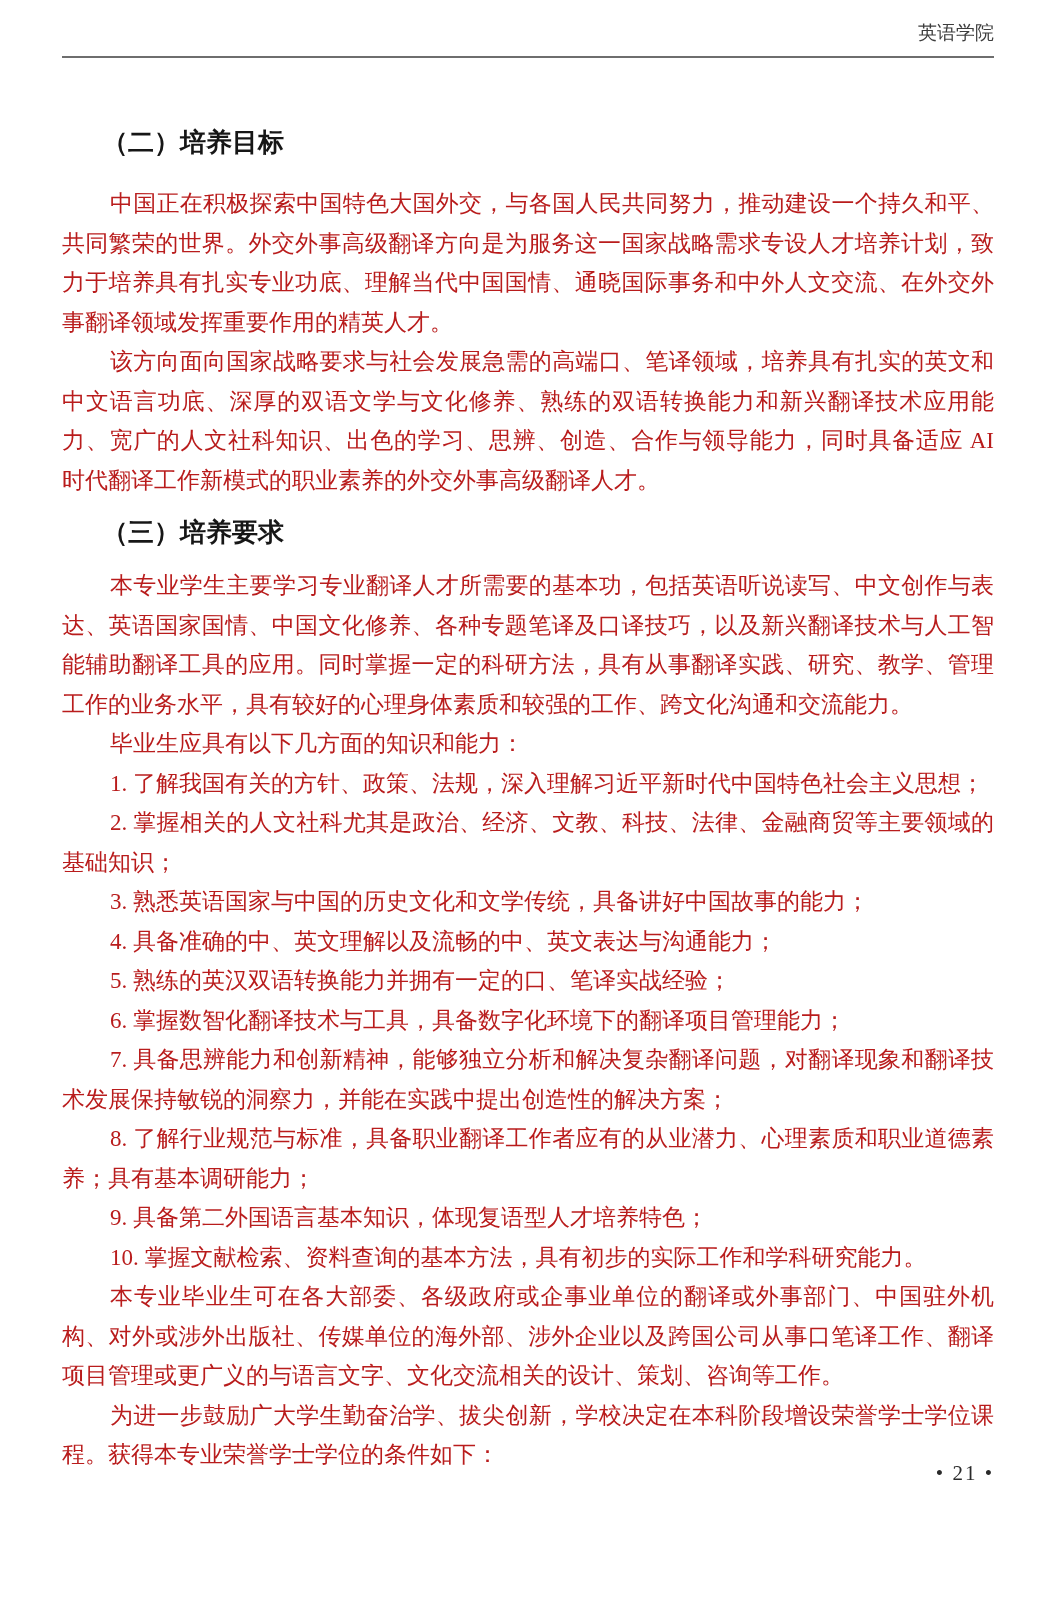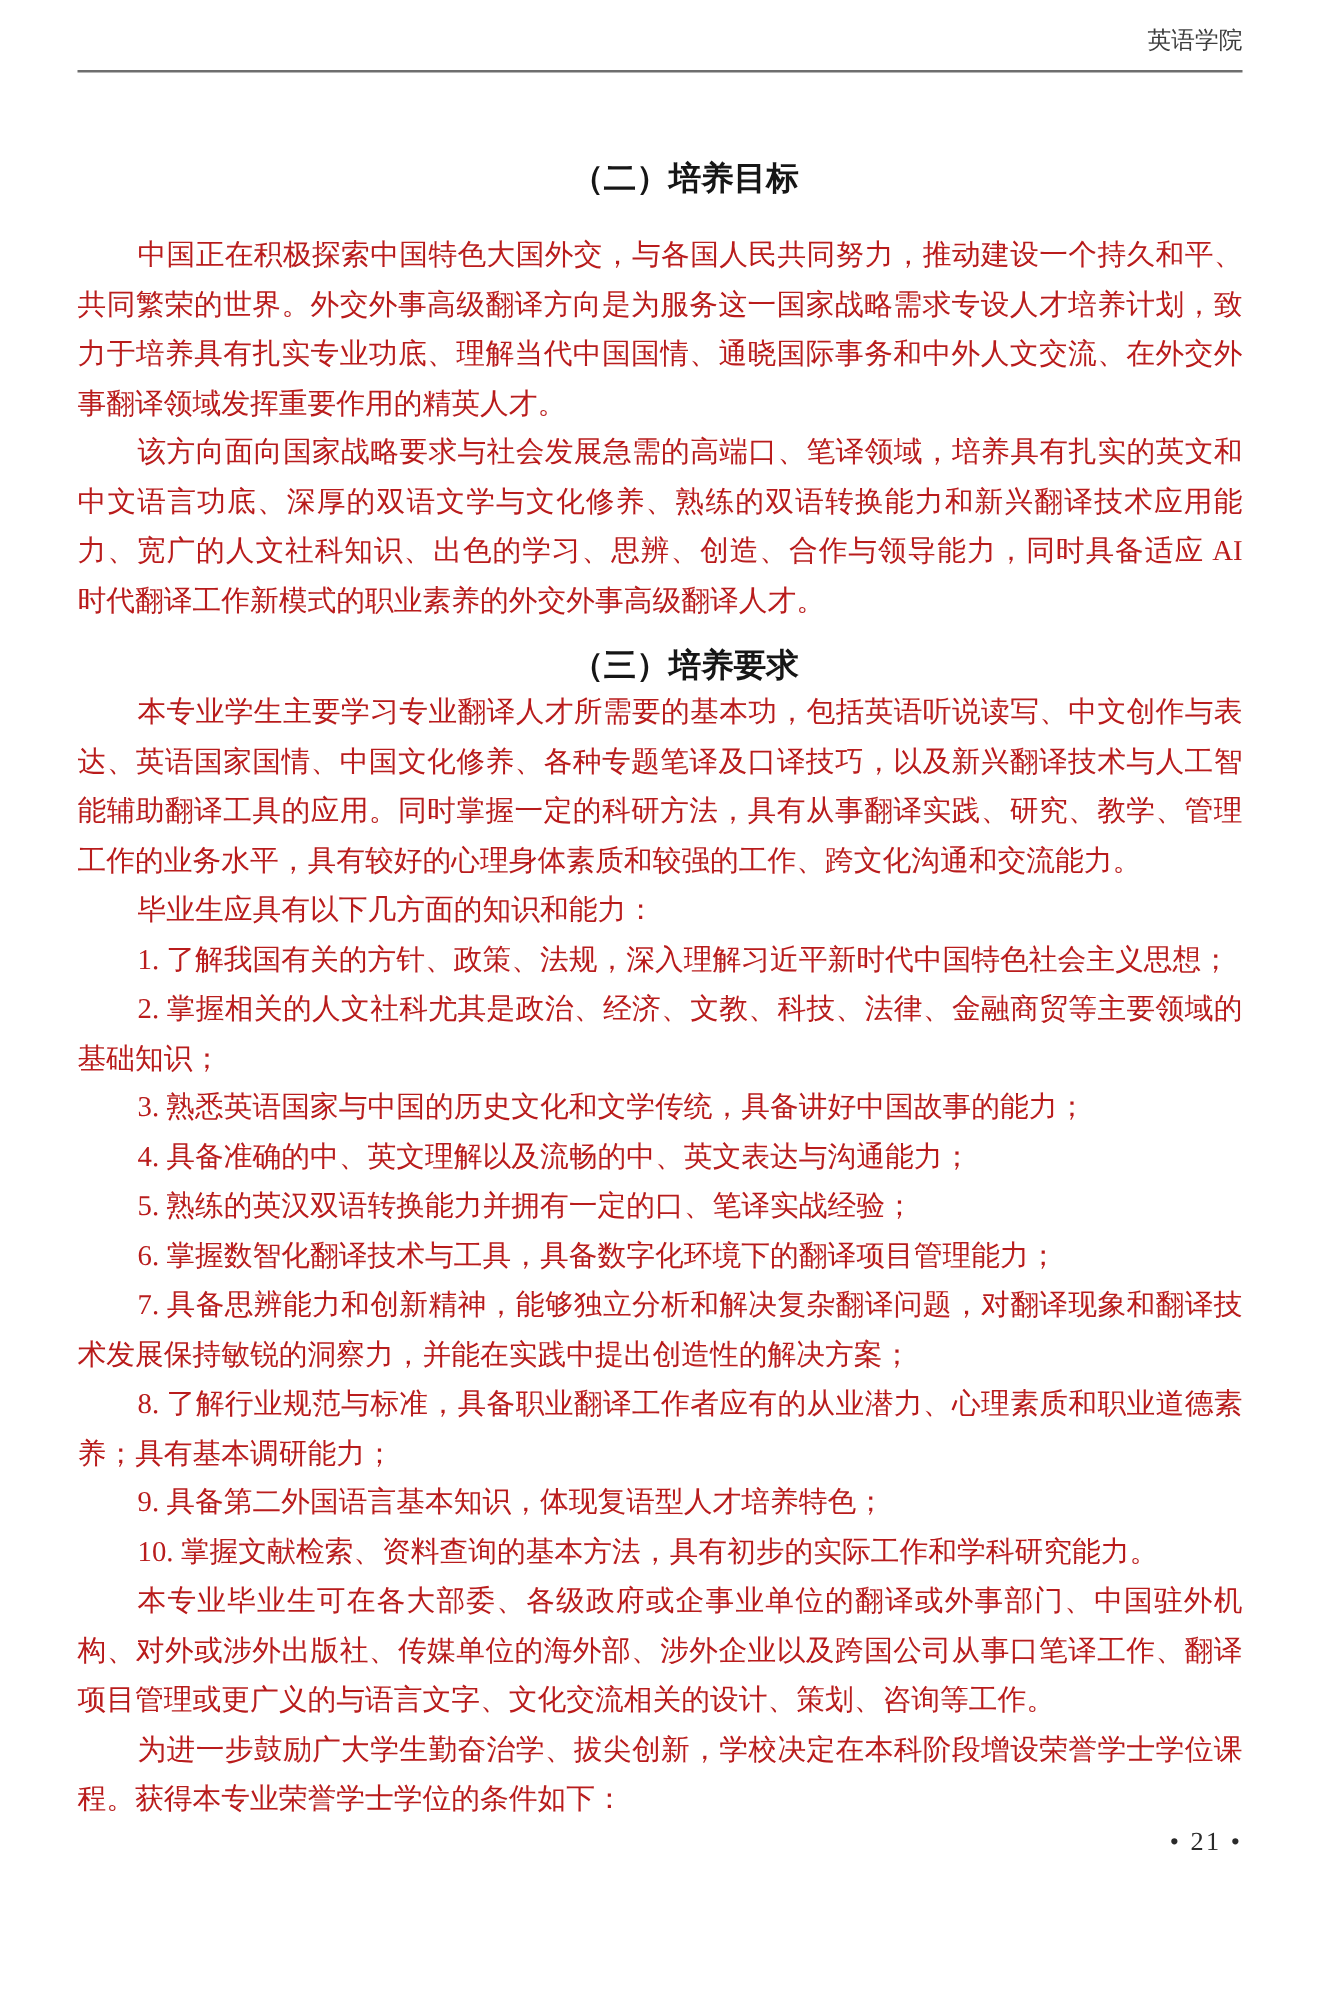--- a/index.html
+++ b/index.html
@@ -25,35 +25,34 @@
     border-bottom: 2px solid #6e6e6e;
     margin-top: 10px;
   }
   .sec-heading {
     font-family: "Liberation Sans", "DejaVu Sans", sans-serif;
     font-weight: bold;
     font-size: 26px;
     line-height: 32px;
     color: #161616;
     margin: 0 0 0 40px;
-    text-align: center;
   }
   .sec-heading.first { margin-top: 68px; }
   .sec-heading.second { margin-top: 16px; }
   .body-p {
     margin: 0;
     font-size: 23px;
     line-height: 39.5px;
     text-indent: 48px;
     text-align: justify;
     word-break: break-all;
     color: #b91c1c;
   }
   .body-p.gap-lg { margin-top: 26px; }
-  .body-p.gap-md { margin-top: 2px; }
+  .body-p.gap-md { margin-top: 18px; }
   .footer {
     position: absolute;
     top: 1458px;
     right: 50px;
     font-size: 21px;
     line-height: 30px;
     letter-spacing: 2px;
     color: #2a2a2a;
   }
 </style>

